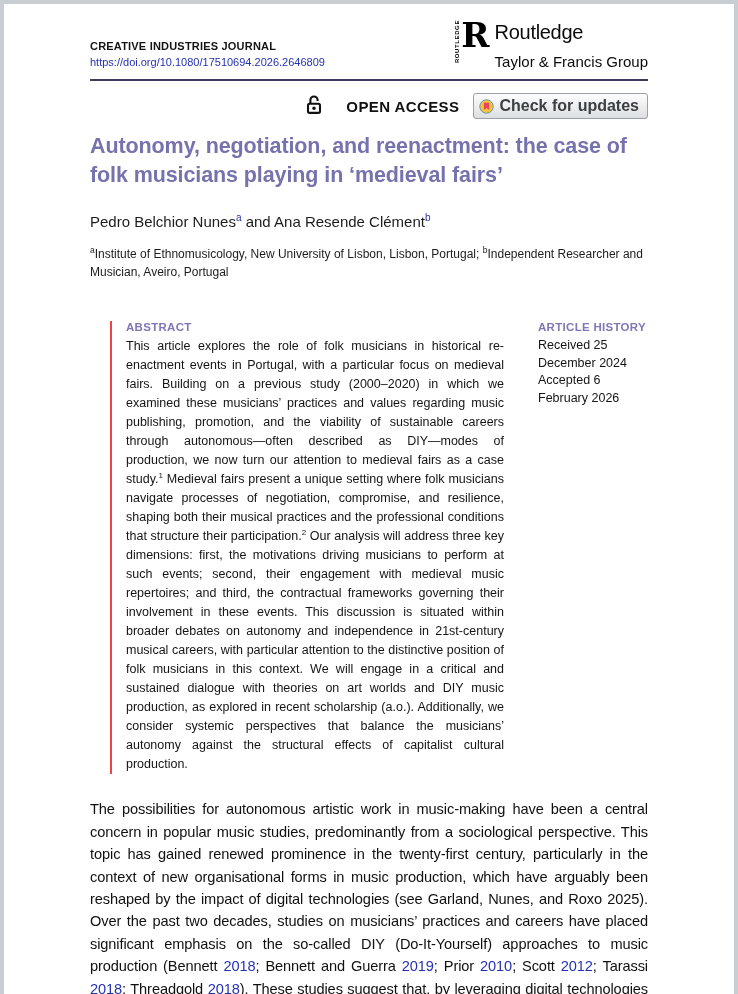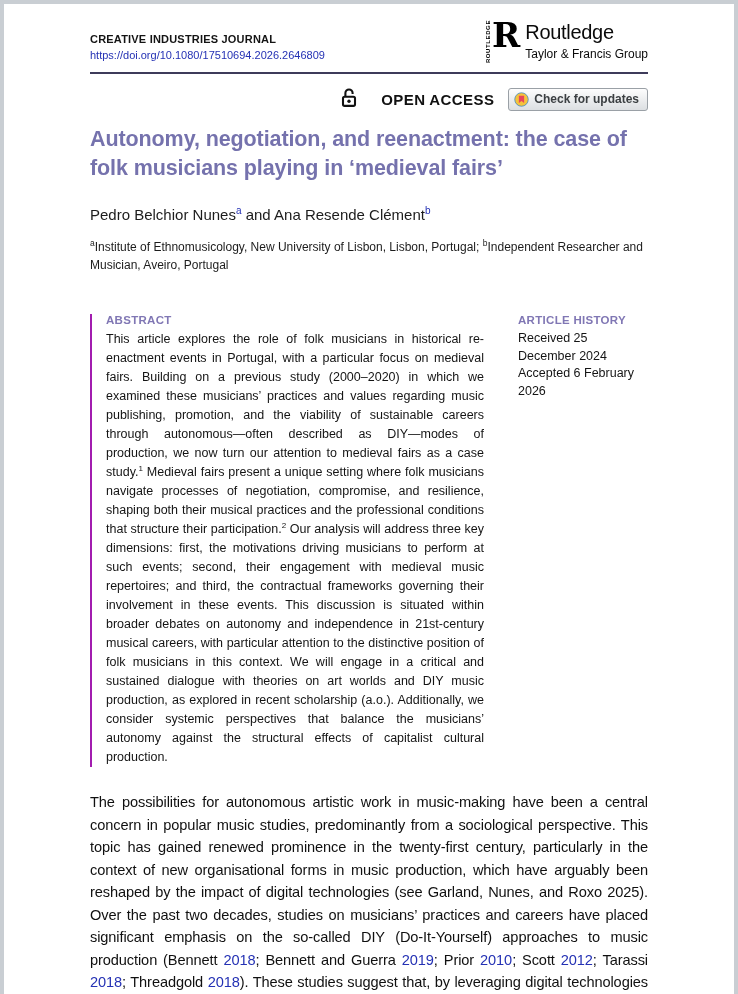--- a/index.html
+++ b/index.html
@@ -24,46 +24,46 @@
   .logo{display:flex;align-items:flex-start;gap:5px;margin-top:-4px;}
   .logo-mark{display:flex;align-items:stretch;}
   .logo-vert{
     writing-mode:vertical-rl;transform:rotate(180deg);
     font-size:6px;font-weight:bold;letter-spacing:.6px;color:#000;line-height:1;
     margin-right:1px;
   }
   .logo-R{font-family:"DejaVu Serif","Liberation Serif",serif;font-weight:bold;font-size:34px;line-height:.9;color:#000;}
   .logo-text{display:flex;flex-direction:column;margin-top:2px;}
   .logo-brand{font-size:20px;color:#0a0a0a;letter-spacing:-.3px;line-height:1.05;}
-  .logo-group{font-size:12px;color:#0a0a0a;margin-top:4px;}
+  .logo-group{font-size:15px;color:#0a0a0a;margin-top:10px;}
   .header-rule{border:none;border-top:2px solid #3e3b5a;margin:9px 0 0 0;}
   
   .access-row{display:flex;justify-content:flex-end;align-items:center;gap:14px;margin-top:13px;height:24px;}
   .oa-badge{display:flex;align-items:center;gap:24px;}
   .oa-label{font-size:15px;font-weight:600;color:#111;letter-spacing:.4px;}
   .check-btn{
     display:flex;align-items:center;gap:5px;
     border:1px solid #9aa0a6;border-radius:3px;
     background:linear-gradient(#fdfdfd,#dcdfe2);
     padding:3px 8px 3px 5px;cursor:pointer;
   }
-  .check-btn span{font-size:12px;font-weight:bold;color:#3c4043;}
+  .check-btn span{font-size:16px;font-weight:bold;color:#3c4043;}
   
   .title{
     width:560px;
     font-size:21.5px;font-weight:600;color:#7572ad;line-height:1.32;letter-spacing:-.1px;
   }
   .authors{margin-top:24px;font-size:15px;color:#1c1c1c;}
   .authors sup{color:#2431b4;font-size:10px;}
   .affils{margin-top:15px;font-size:12px;color:#1c1c1c;line-height:1.5;width:560px;}
   .affils sup{font-size:8.5px;}
   
   .abs-row{display:flex;margin-top:40px;}
   .abs-left{
-    width:378px;border-left:2px solid #a21caf;padding-left:14px;box-sizing:content-box;
+    width:378px;border-left:2px solid #ef4444;padding-left:14px;box-sizing:content-box;margin-left:20px;
   }
   .sec-head{font-size:11.5px;font-weight:bold;color:#8077b4;letter-spacing:.3px;margin-bottom:4px;}
   .abs-text{font-size:12.5px;line-height:1.52;color:#141414;text-align:justify;}
   .abs-text sup{font-size:8px;color:#141414;}
   .abs-right{flex:1;margin-left:34px;}
   .hist-item{font-size:12.5px;color:#141414;line-height:1.4;}
   .kw{font-size:12.5px;color:#141414;line-height:1.4;margin-top:2px;}
   .kw-block{margin-top:16px;}
   
   .body-par{

